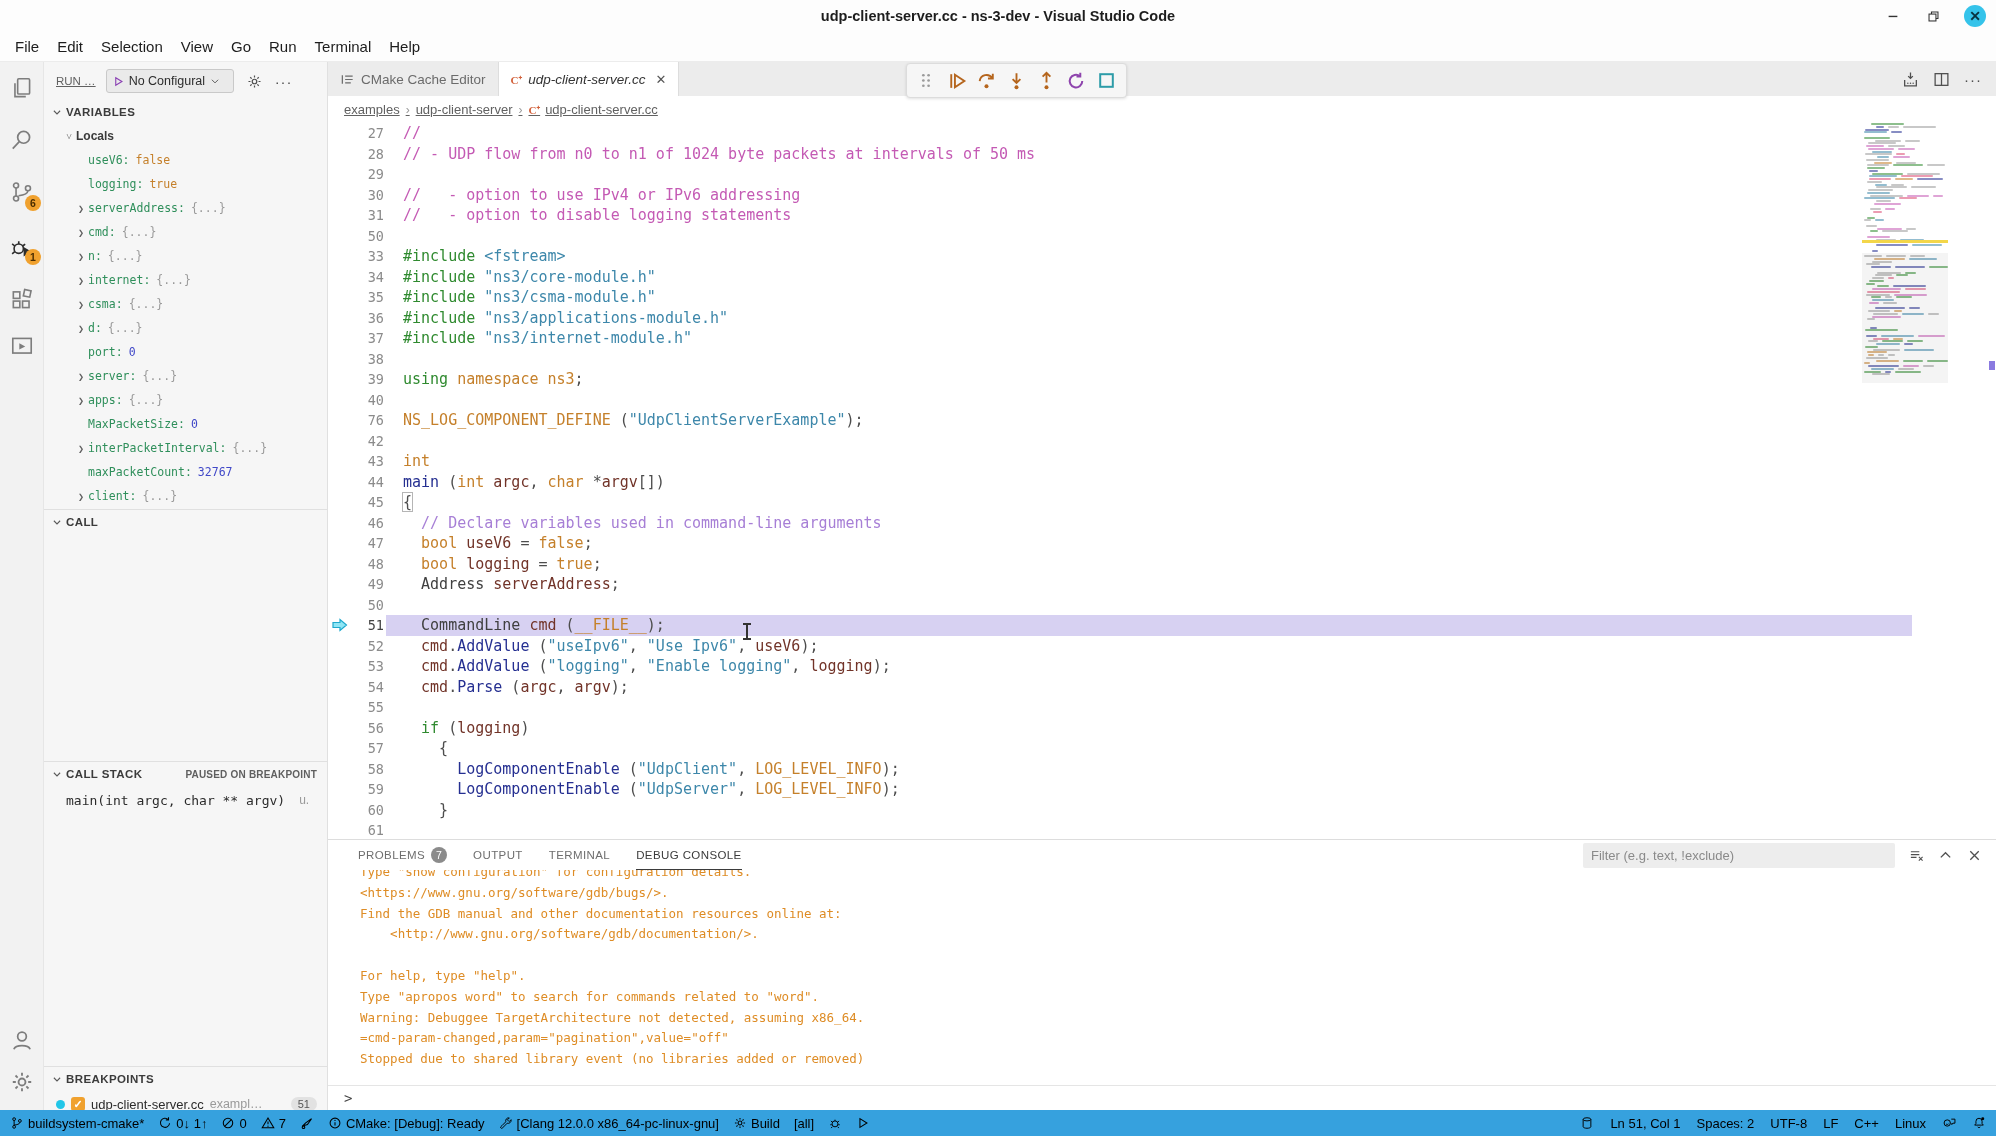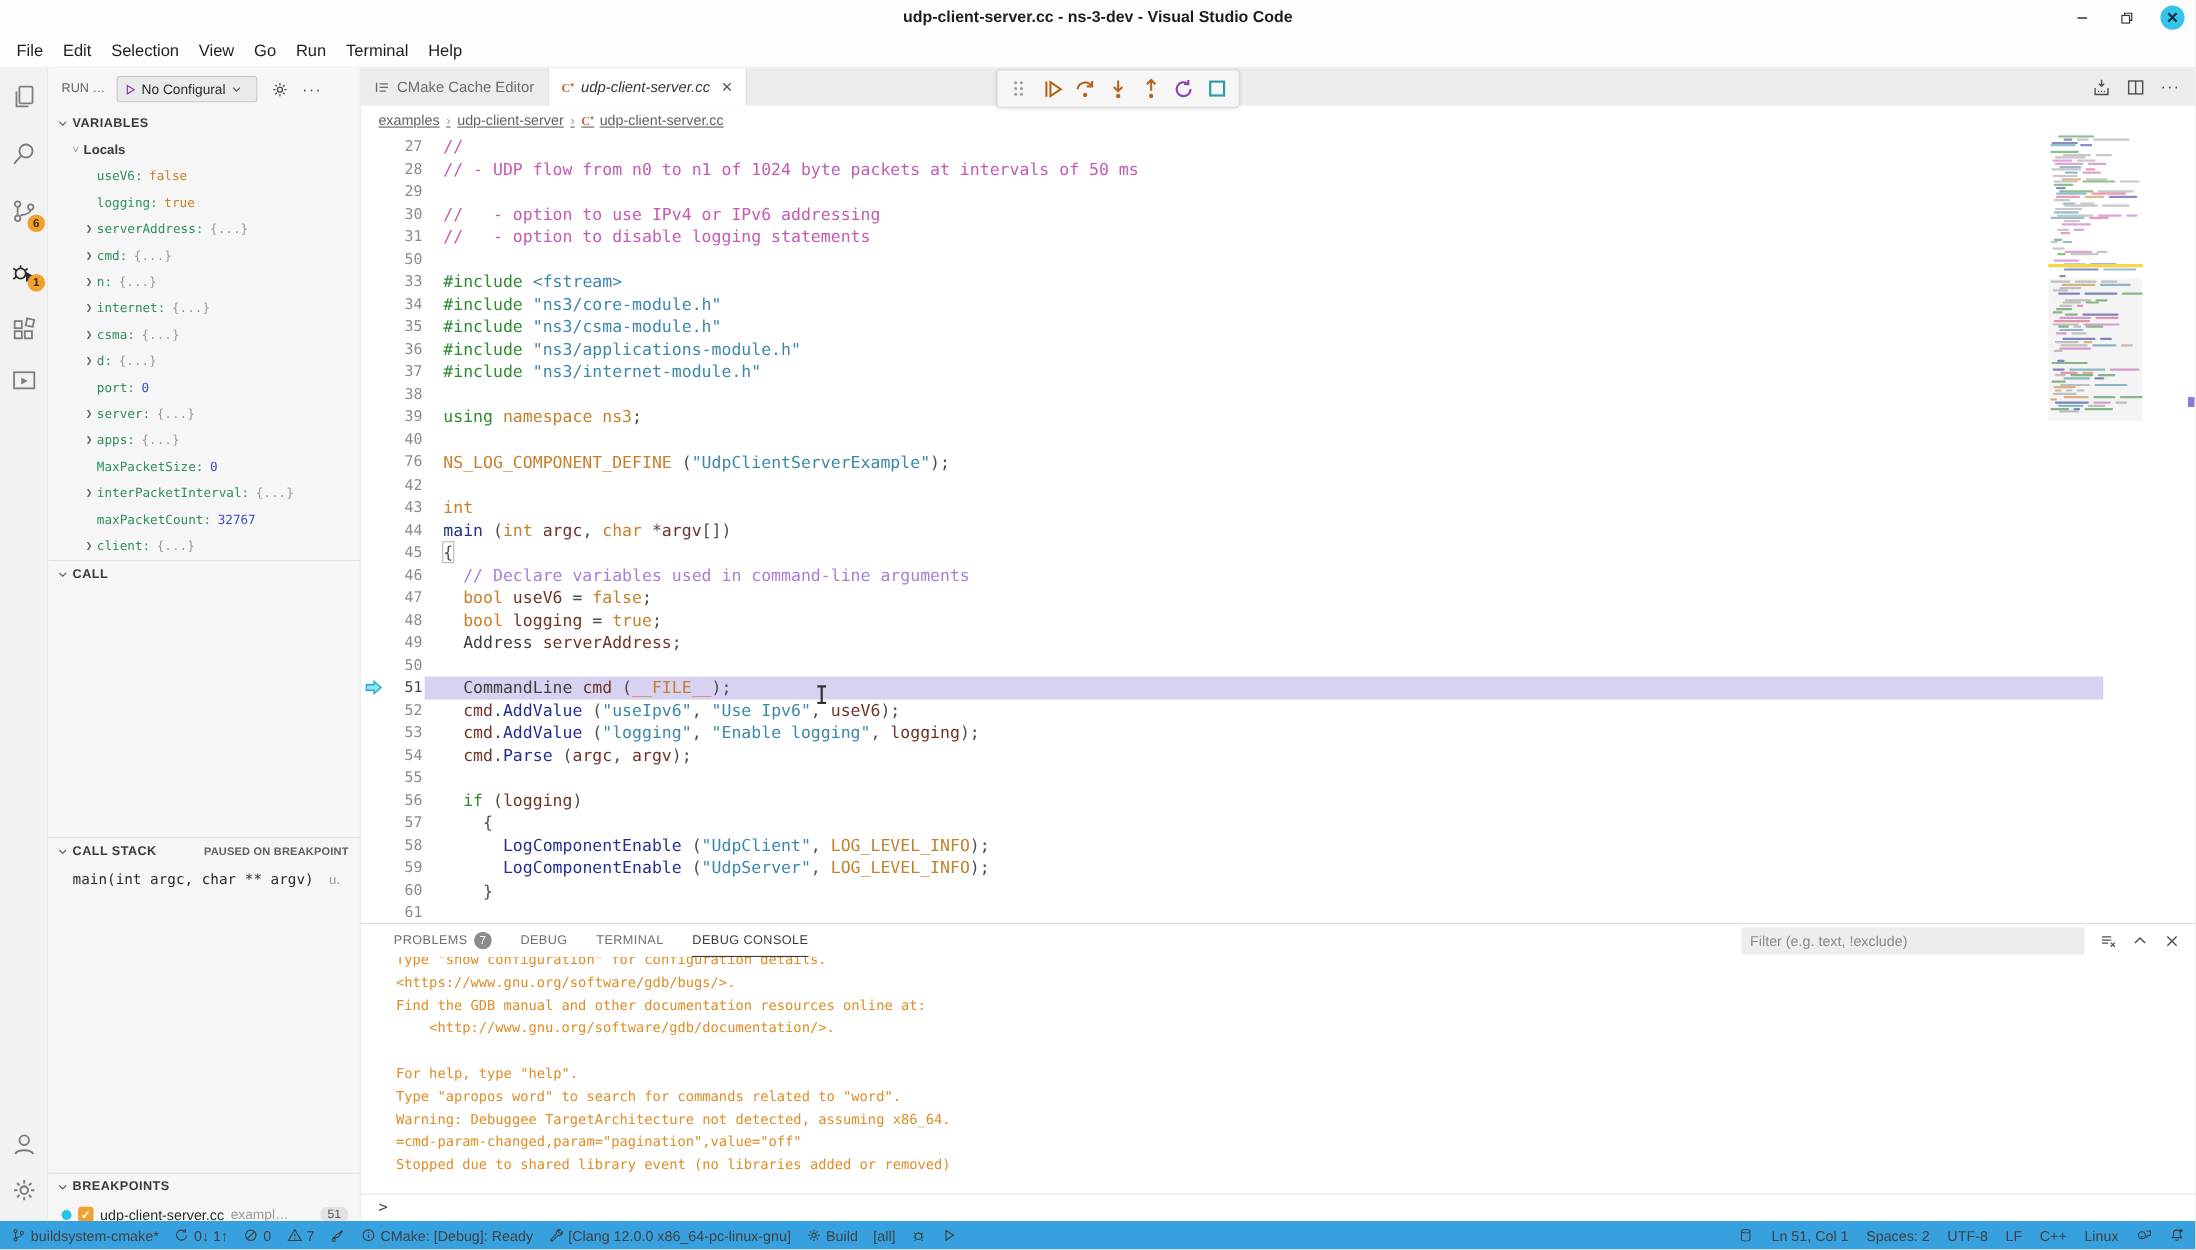--- a/index.html
+++ b/index.html
@@ -22,21 +22,21 @@
   
   #activitybar{position:absolute;left:0;top:62px;bottom:26px;width:44px;background:#f2f2f2;border-right:1px solid #e6e6e6;box-sizing:border-box;}
   .act-item{position:absolute;left:0;width:44px;height:44px;display:flex;align-items:center;justify-content:center;color:#7d7d7d;}
   .act-item.active{color:#2d2d2d;}
   .act-item svg{width:26px;height:26px;}
   .act-badge{position:absolute;right:3px;bottom:3px;min-width:16px;height:16px;border-radius:8px;background:#f0a12e;color:#4a2d00;font-size:10.5px;font-weight:bold;display:flex;align-items:center;justify-content:center;padding:0 2px;box-sizing:border-box;}
 
   
   #sidebar{position:absolute;left:44px;top:62px;bottom:26px;width:284px;background:#f6f6f6;border-right:1px solid #e0e0e0;box-sizing:border-box;overflow:hidden;}
   #run-header{position:absolute;left:0;top:0;right:0;height:38px;display:flex;align-items:center;padding-left:12px;}
-  #run-title{font-size:11.5px;color:#616161;}
+  #run-title{font-size:11.5px;color:#616161;text-decoration:underline;}
   #run-config{margin-left:10px;height:24px;background:#eaeaea;border:1px solid #c9c9c9;border-radius:3px;display:flex;align-items:center;gap:5px;padding:0 6px;width:128px;box-sizing:border-box;}
   #run-config .lbl{font-size:12.5px;color:#2d2d2d;white-space:nowrap;overflow:hidden;}
   .sect-sep{position:absolute;left:0;right:0;height:1px;background:#e0e0e0;}
   .sect-head{display:flex;align-items:center;gap:4px;padding-left:8px;font-size:11.5px;font-weight:bold;letter-spacing:.4px;color:#3b3b3b;height:24px;}
   .chev{color:#5a5a5a;}
   .vrow{position:relative;height:24px;display:flex;align-items:center;font-family:"DejaVu Sans Mono",monospace;font-size:11.5px;}
   .vrow .vchev{width:14px;text-align:center;color:#616161;font-size:10px;flex:none;}
   .vname{color:#2f8f5b;white-space:pre;}
   .vval{color:#9a9a9a;margin-left:6px;}
   .vval.kw{color:#c5802b;}
@@ -103,21 +103,21 @@
   #panel-actions{margin-left:auto;display:flex;align-items:center;gap:14px;padding-right:14px;color:#4f4f4f;}
   #panel-actions svg{width:15px;height:15px;}
   #filter-input{width:312px;height:25px;background:#ededed;border:none;border-radius:2px;font-size:13px;color:#333;padding:0 8px;box-sizing:border-box;font-family:"Liberation Sans",sans-serif;}
   #filter-input::placeholder{color:#8a8a8a;}
   #console{flex:1;overflow:hidden;padding-left:32px;}
   .cline{font-family:"DejaVu Sans Mono",monospace;font-size:12.5px;line-height:20.8px;color:#de8c25;white-space:pre;}
   .cline.first{margin-top:-8px;}
   #prompt-row{height:24px;flex:none;border-top:1px solid #e5e5e5;display:flex;align-items:center;padding-left:16px;font-family:"DejaVu Sans Mono",monospace;font-size:14px;color:#444;}
 
   
-  #statusbar{position:absolute;left:0;right:0;bottom:0;height:26px;background:#36a1de;color:#404040;display:flex;align-items:center;font-size:13px;padding:0 10px;box-sizing:border-box;}
+  #statusbar{position:absolute;left:0;right:0;bottom:0;height:26px;background:#36a1de;color:#000000;display:flex;align-items:center;font-size:13px;padding:0 10px;box-sizing:border-box;}
   .sb-item{display:flex;align-items:center;gap:4px;margin-right:14px;white-space:nowrap;}
   .sb-right{margin-left:auto;display:flex;align-items:center;}
   .sb-right .sb-item{margin-right:0;margin-left:16px;}
 </style>
 </head>
 <body>
 
 <div id="app">
 
   <div id="titlebar">
@@ -786,21 +786,21 @@
       <div id="ruler-mark"></div>
     </div>
     <div id="panel">
       <div id="panel-tabbar">
         <span id="ptabs-holder" style="display:flex;gap:26px;height:100%;align-items:center">
             <span class="ptab">
               <span>PROBLEMS</span>
               <span class="ptab-badge">7</span>
             </span>
             <span class="ptab">
-              <span>DEBUG</span>
+              <span>OUTPUT</span>
             </span>
             <span class="ptab">
               <span>TERMINAL</span>
             </span>
             <span class="ptab active">
               <span>DEBUG CONSOLE</span>
             </span>
           </span>
         <div id="panel-actions">
           <input id="filter-input" placeholder="Filter (e.g. text, !exclude)" style="">

